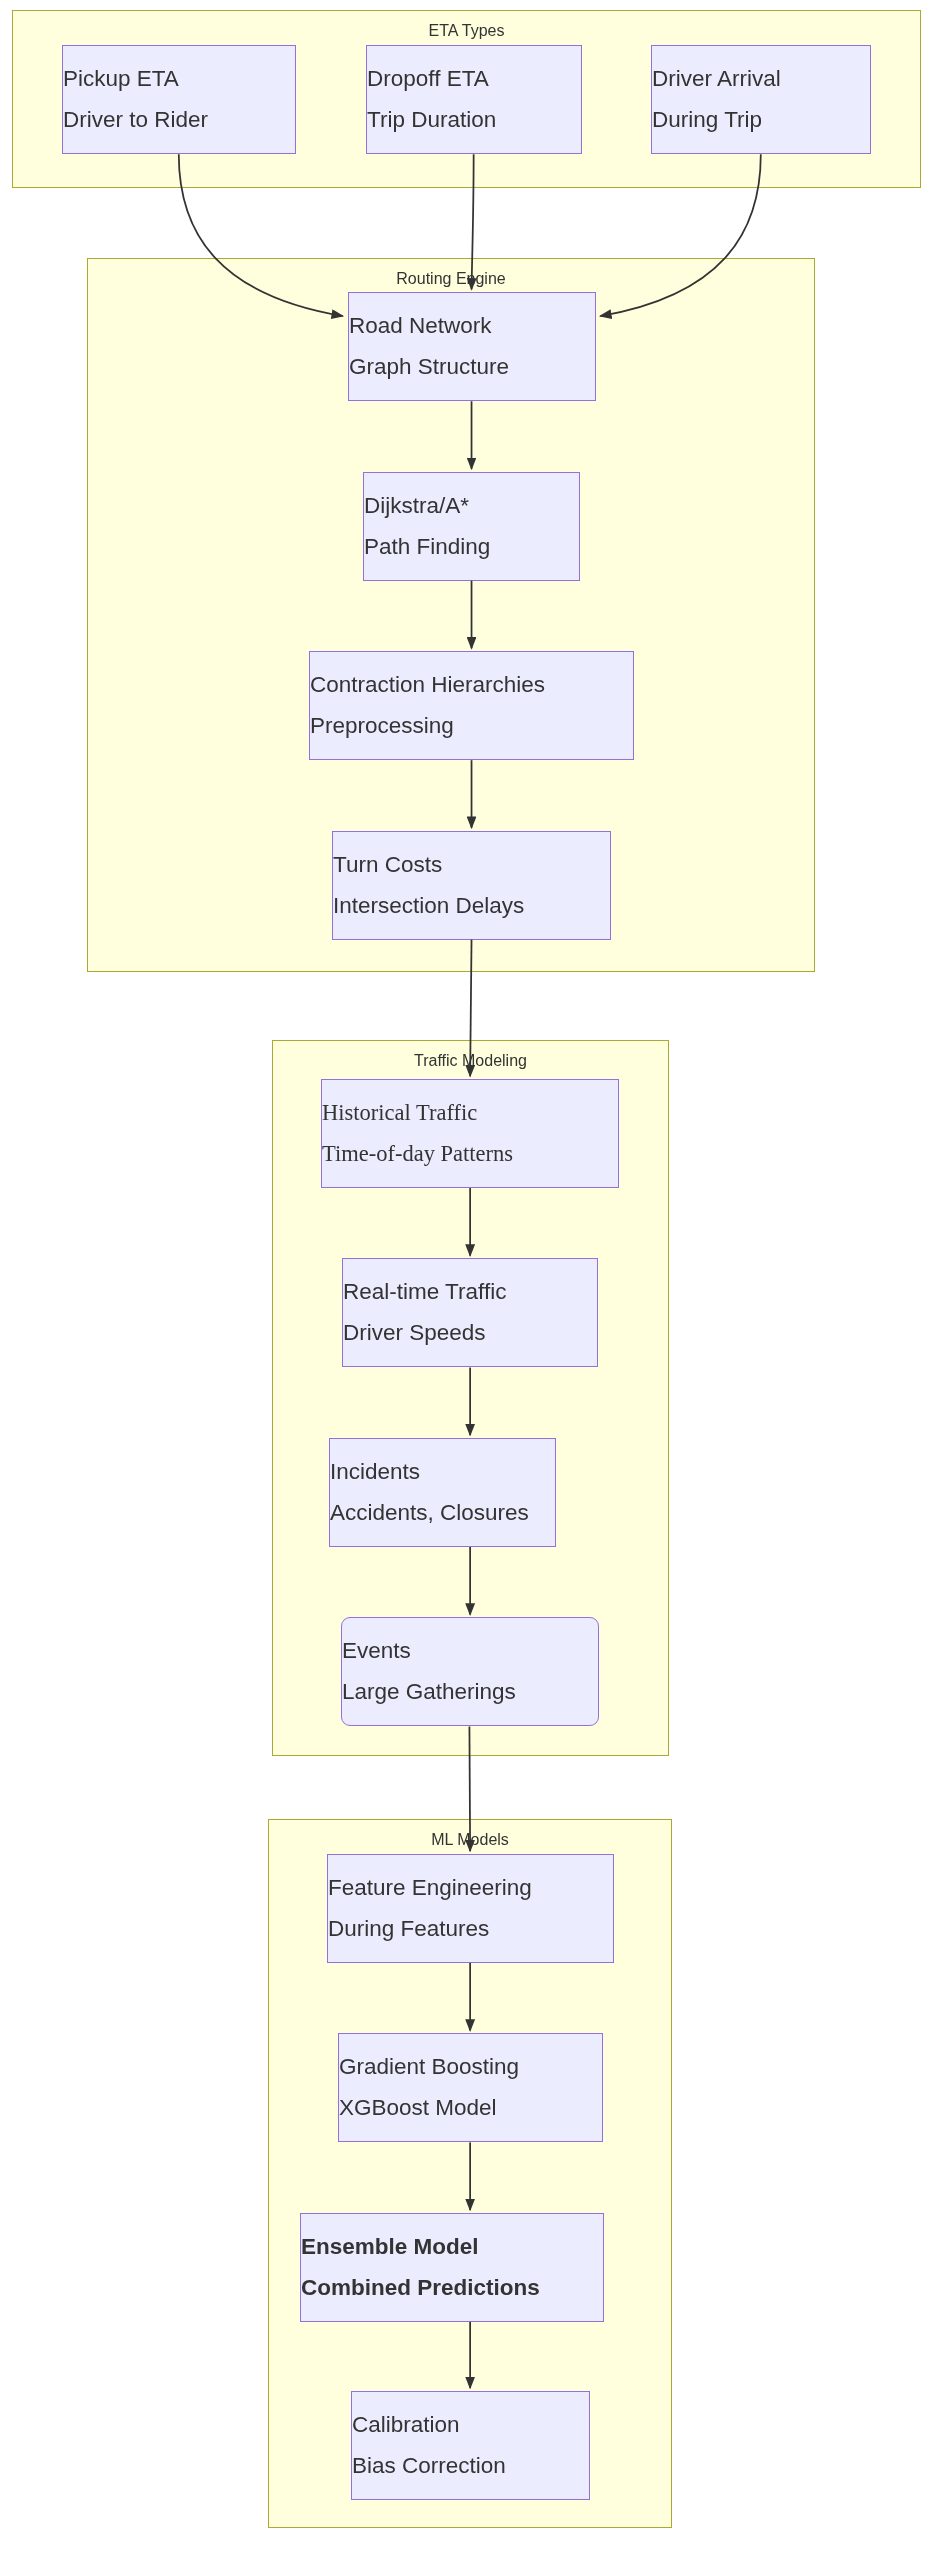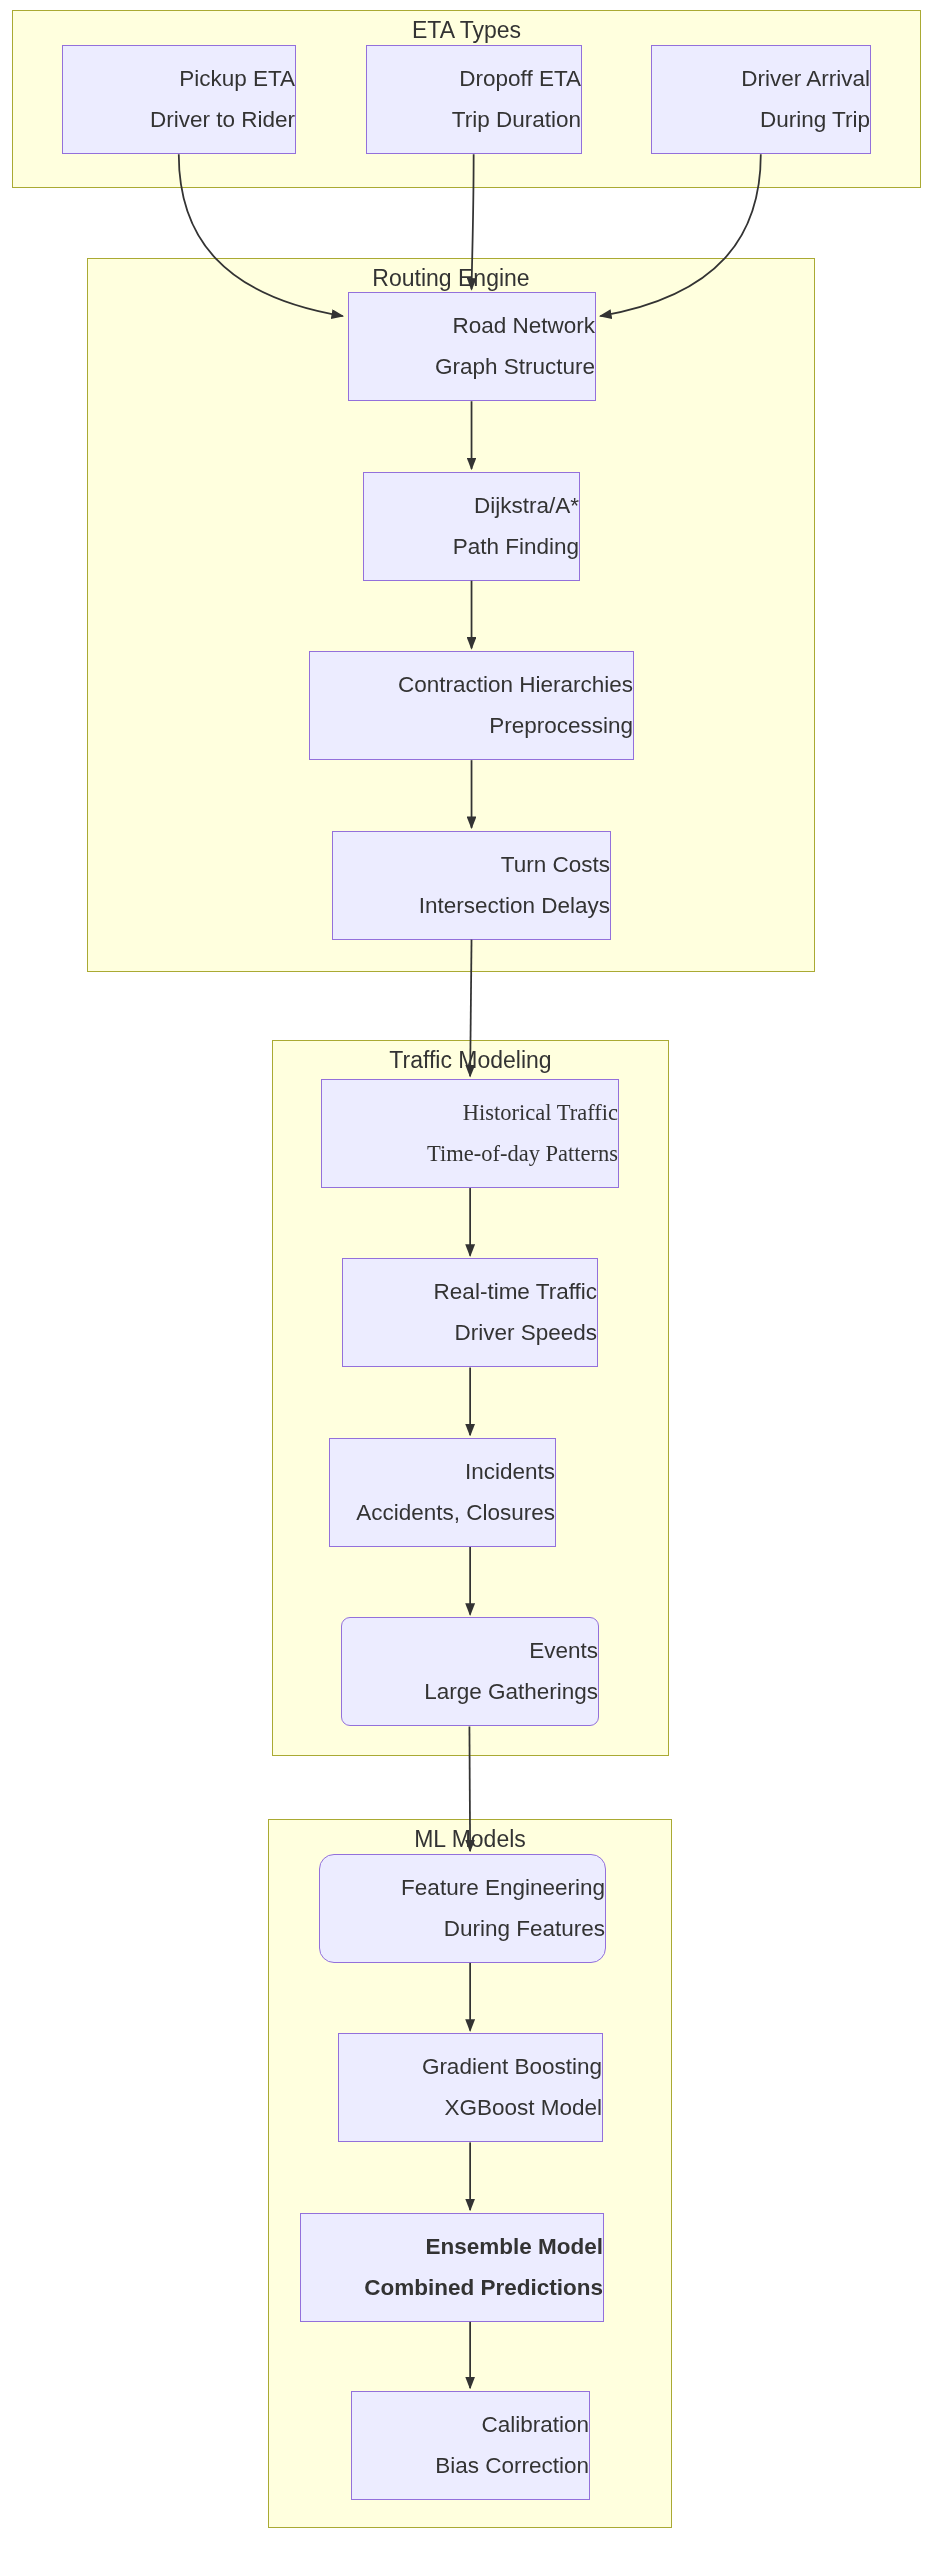--- a/index.html
+++ b/index.html
@@ -15,34 +15,34 @@
     position:absolute;
     background:#ffffde;
     border:1.4px solid #aaaa33;
     box-sizing:border-box;
     z-index:1;
   }
   .cluster-title{
     position:absolute;
     top:5.6px;left:0;width:100%;
     text-align:center;
-    font-size:23px;
+    font-size:16px;
     line-height:27px;
     color:#333333;
     z-index:2;
   }
   .node{
     position:absolute;
     height:109px;
     background:#ECECFF;
     border:1.4px solid #9370DB;
     box-sizing:border-box;
     display:flex;
     flex-direction:column;
-    align-items:flex-end;
+    align-items:flex-start;
     justify-content:center;
     gap:17px;
     z-index:3;
   }
   .node .line{
     font-size:22.5px;
     line-height:24px;
     white-space:nowrap;
     color:#333333;
     text-align:center;
@@ -121,21 +121,21 @@
   </div>
   <div class="node" style="left:329px;top:1438px;width:227px;">
     <div class="line">Incidents</div>
     <div class="line">Accidents, Closures</div>
   </div>
   <div class="node" style="left:341px;top:1617px;width:258px;border-radius:9px;">
     <div class="line">Events</div>
     <div class="line">Large Gatherings</div>
   </div>
 
-  <div class="node" style="left:319px;top:1854px;width:287px;border-radius:15px;">
+  <div class="node" style="left:327px;top:1854px;width:287px;">
     <div class="line">Feature Engineering</div>
     <div class="line">During Features</div>
   </div>
   <div class="node" style="left:338px;top:2033px;width:265px;">
     <div class="line">Gradient Boosting</div>
     <div class="line">XGBoost Model</div>
   </div>
   <div class="node" style="left:300px;top:2213px;width:304px;font-weight:bold;">
     <div class="line">Ensemble Model</div>
     <div class="line">Combined Predictions</div>

